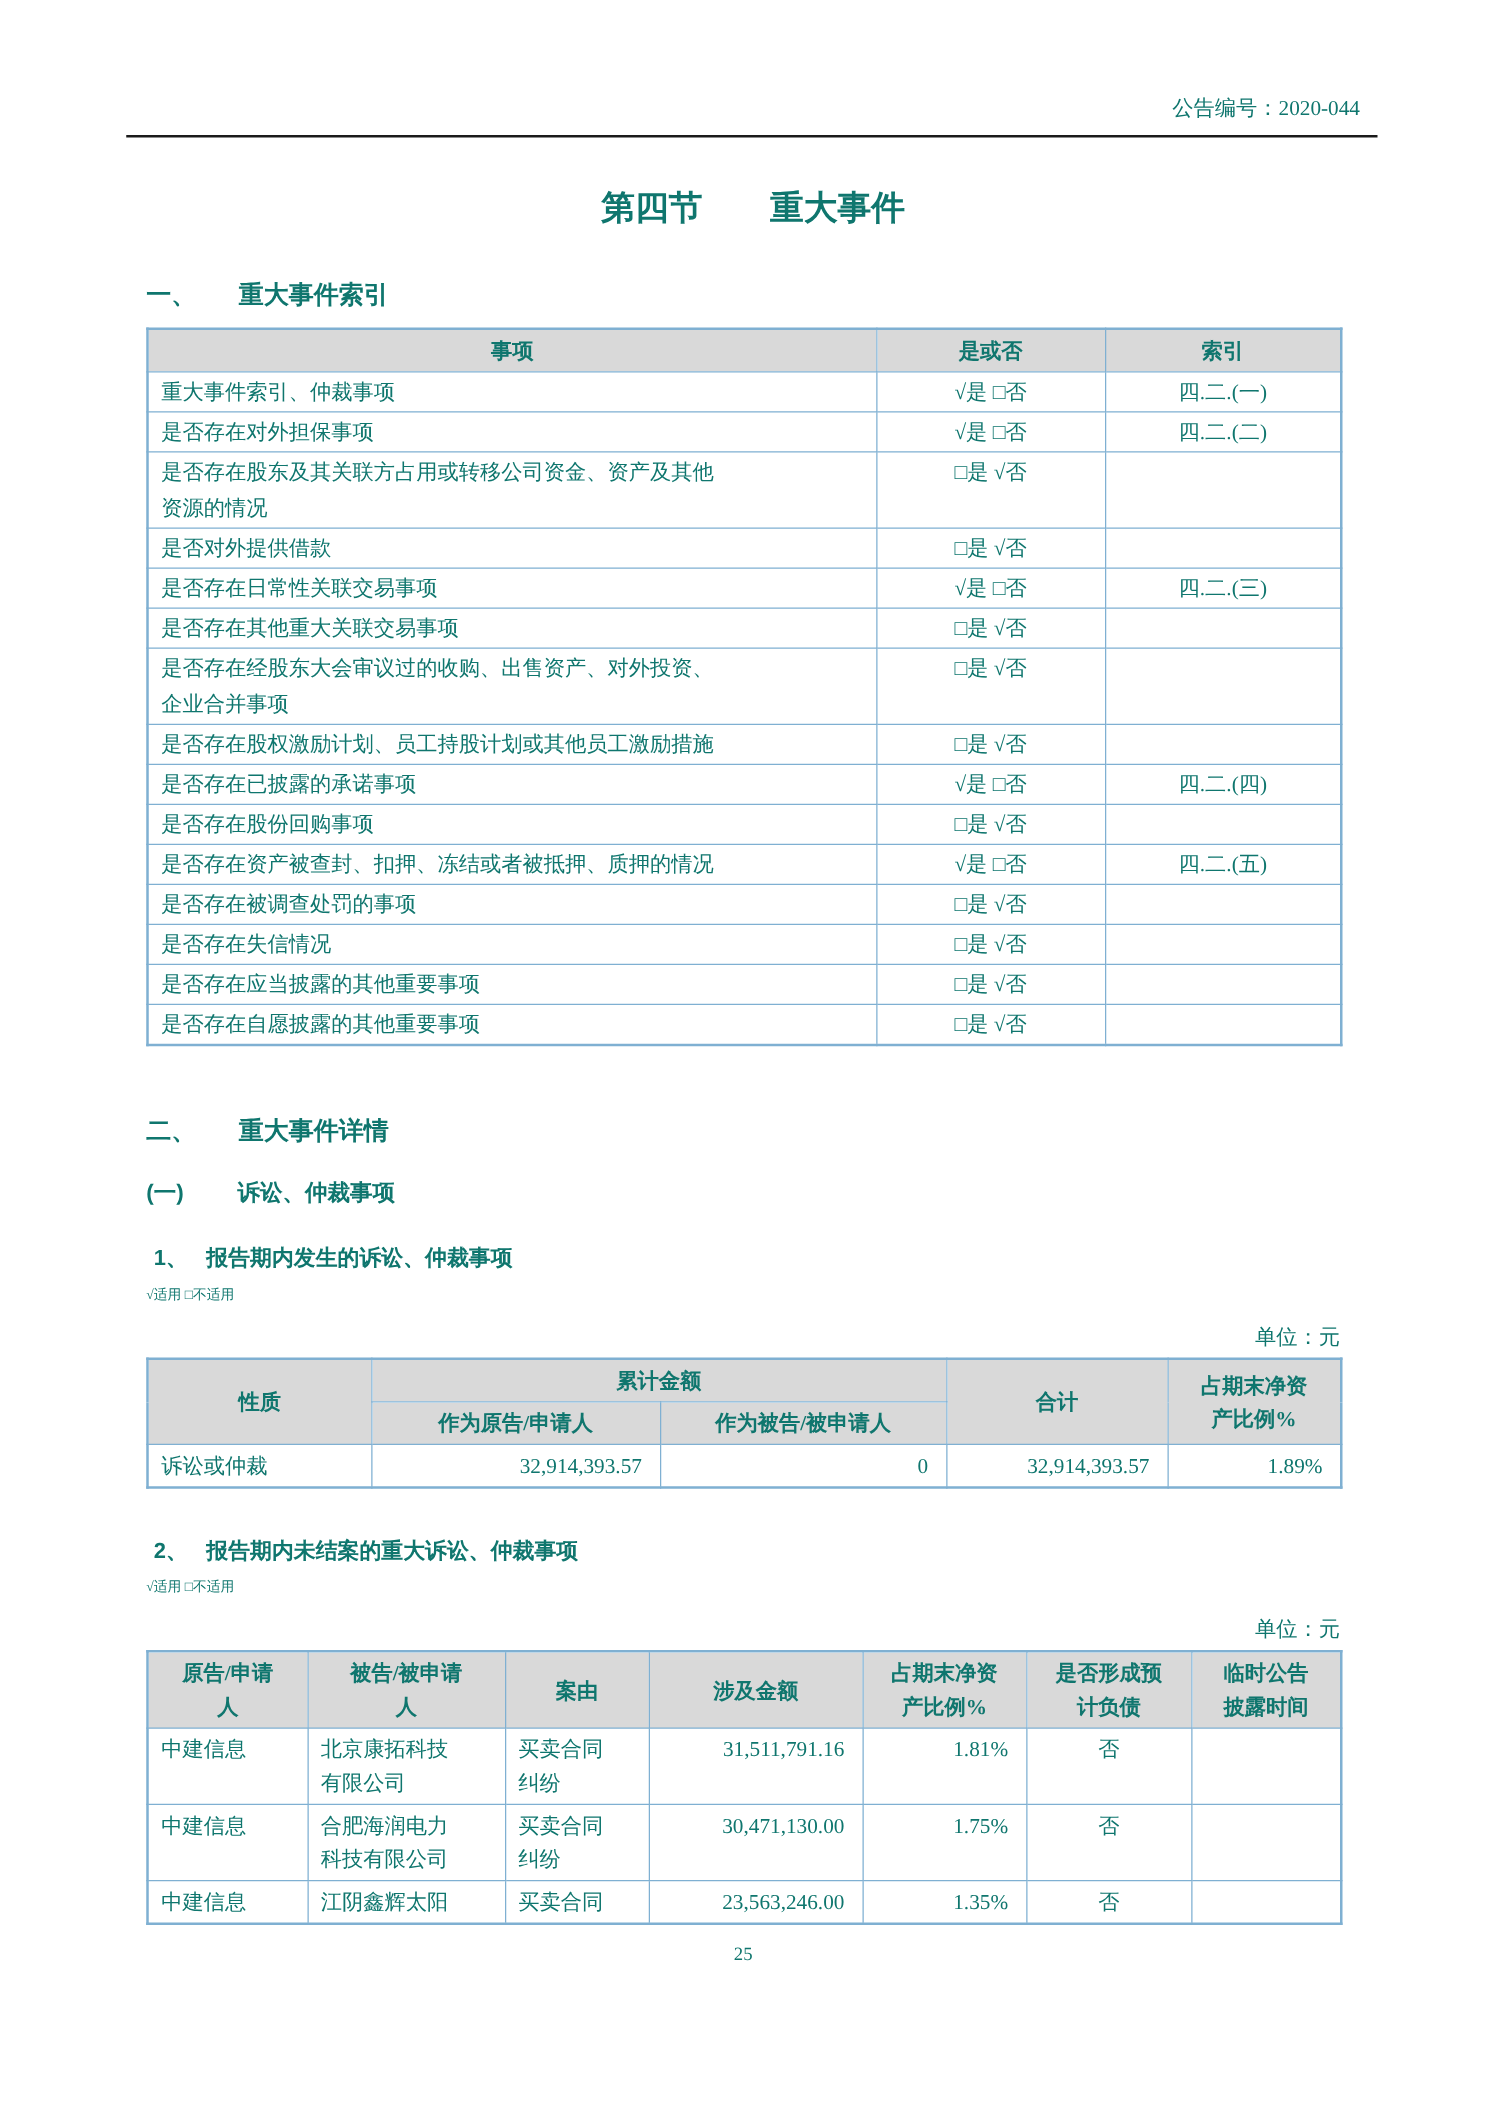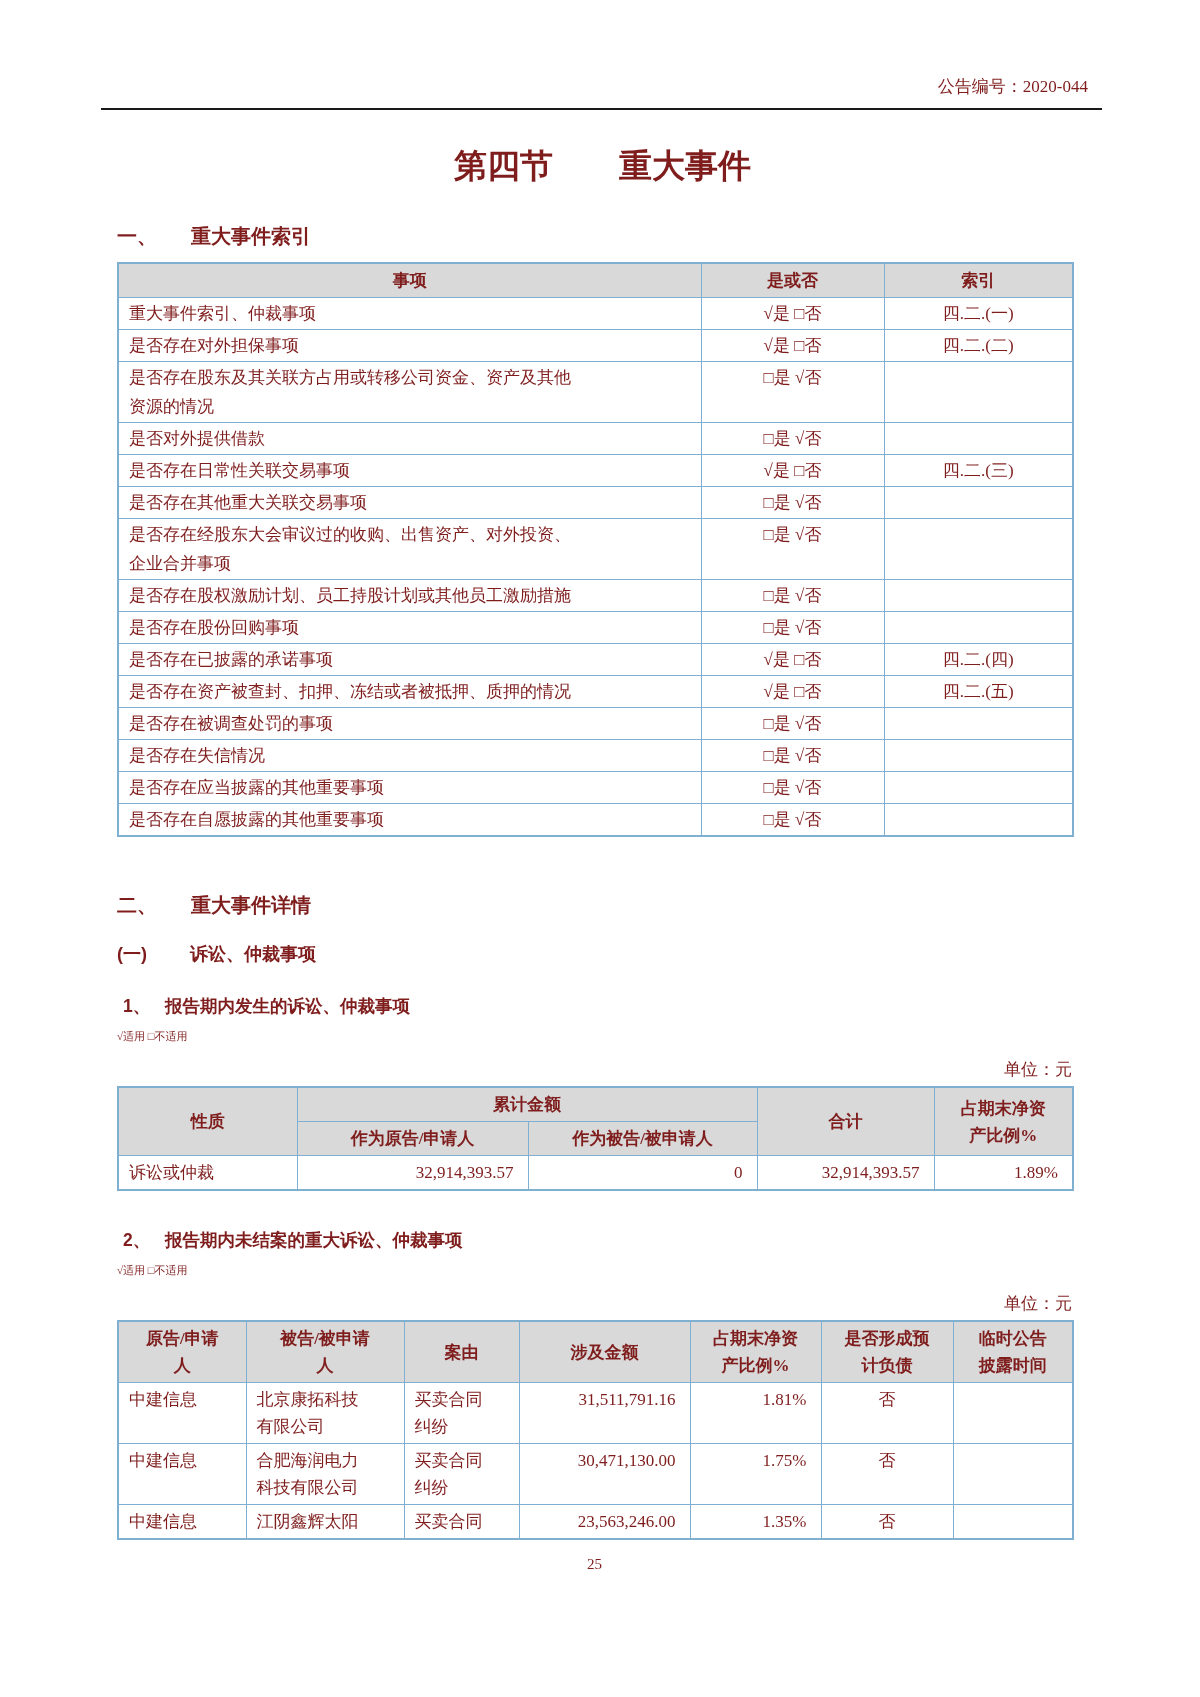--- a/index.html
+++ b/index.html
@@ -2,31 +2,31 @@
 <html><head>
 <meta charset="utf-8">
 <style>
   html,body{margin:0;padding:0;background:#ffffff;}
   .page{
     position:relative;
     width:1200px;height:1697px;
     box-sizing:border-box;
     padding:76px 112px 0 117px;
     background:#ffffff;
-    color:#7f1d1d;
+    color:#0f766e;
     font-family:"Liberation Serif","DejaVu Serif",serif;
     font-size:17px;
     overflow:hidden;
   }
   .doc-no{text-align:right;font-size:17px;line-height:22px;}
   .rule{border:none;border-top:2px solid #1a1a1a;margin:10px -14px 0 -16px;}
   .title{
     text-align:center;margin-top:40px;
     font-family:"Liberation Sans","DejaVu Sans",sans-serif;
-    font-weight:bold;font-size:33px;line-height:32px;
+    font-weight:bold;font-size:27px;line-height:32px;
   }
   .content{width:955px;}
   .h2,.h3,.h4{
     display:flex;
     font-family:"Liberation Sans","DejaVu Sans",sans-serif;
     font-weight:bold;
   }
   .h2{font-size:20px;line-height:24px;margin-top:42px;}
   .h2 .hnum{flex:0 0 74px;}
   .h2.second{margin-top:56px;}
@@ -127,28 +127,28 @@
 企业合并事项</td>
           <td class="c">□是 √否</td>
           <td class="c"></td>
         </tr>
         <tr>
           <td class="l">是否存在股权激励计划、员工持股计划或其他员工激励措施</td>
           <td class="c">□是 √否</td>
           <td class="c"></td>
         </tr>
         <tr>
+          <td class="l">是否存在已披露的承诺事项</td>
+          <td class="c">√是 □否</td>
+          <td class="c">四.二.(四)</td>
+        </tr>
+        <tr>
           <td class="l">是否存在股份回购事项</td>
           <td class="c">□是 √否</td>
           <td class="c"></td>
-        </tr>
-        <tr>
-          <td class="l">是否存在已披露的承诺事项</td>
-          <td class="c">√是 □否</td>
-          <td class="c">四.二.(四)</td>
         </tr>
         <tr>
           <td class="l">是否存在资产被查封、扣押、冻结或者被抵押、质押的情况</td>
           <td class="c">√是 □否</td>
           <td class="c">四.二.(五)</td>
         </tr>
         <tr>
           <td class="l">是否存在被调查处罚的事项</td>
           <td class="c">□是 √否</td>
           <td class="c"></td>

